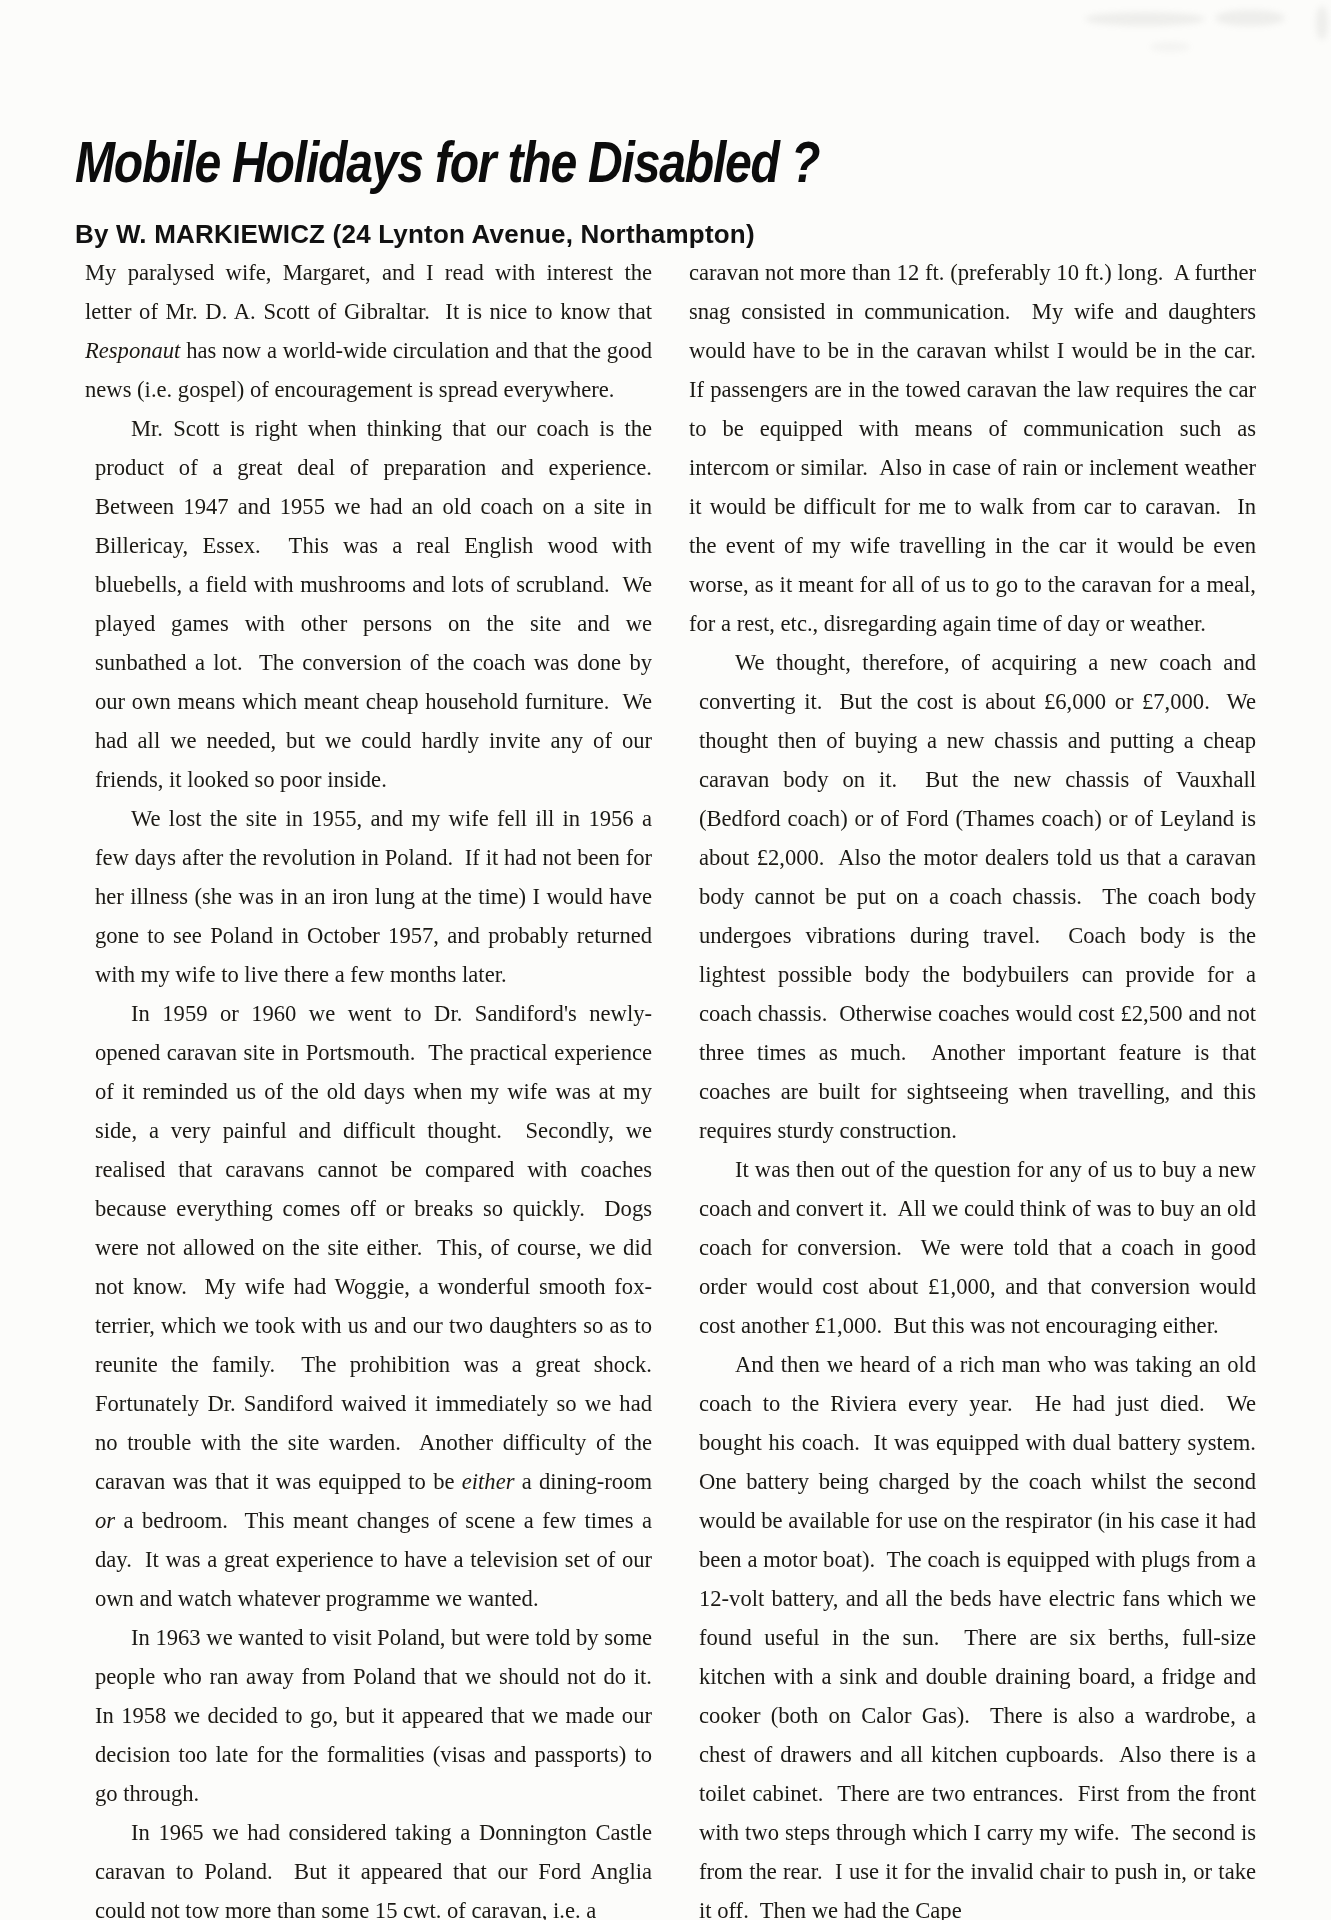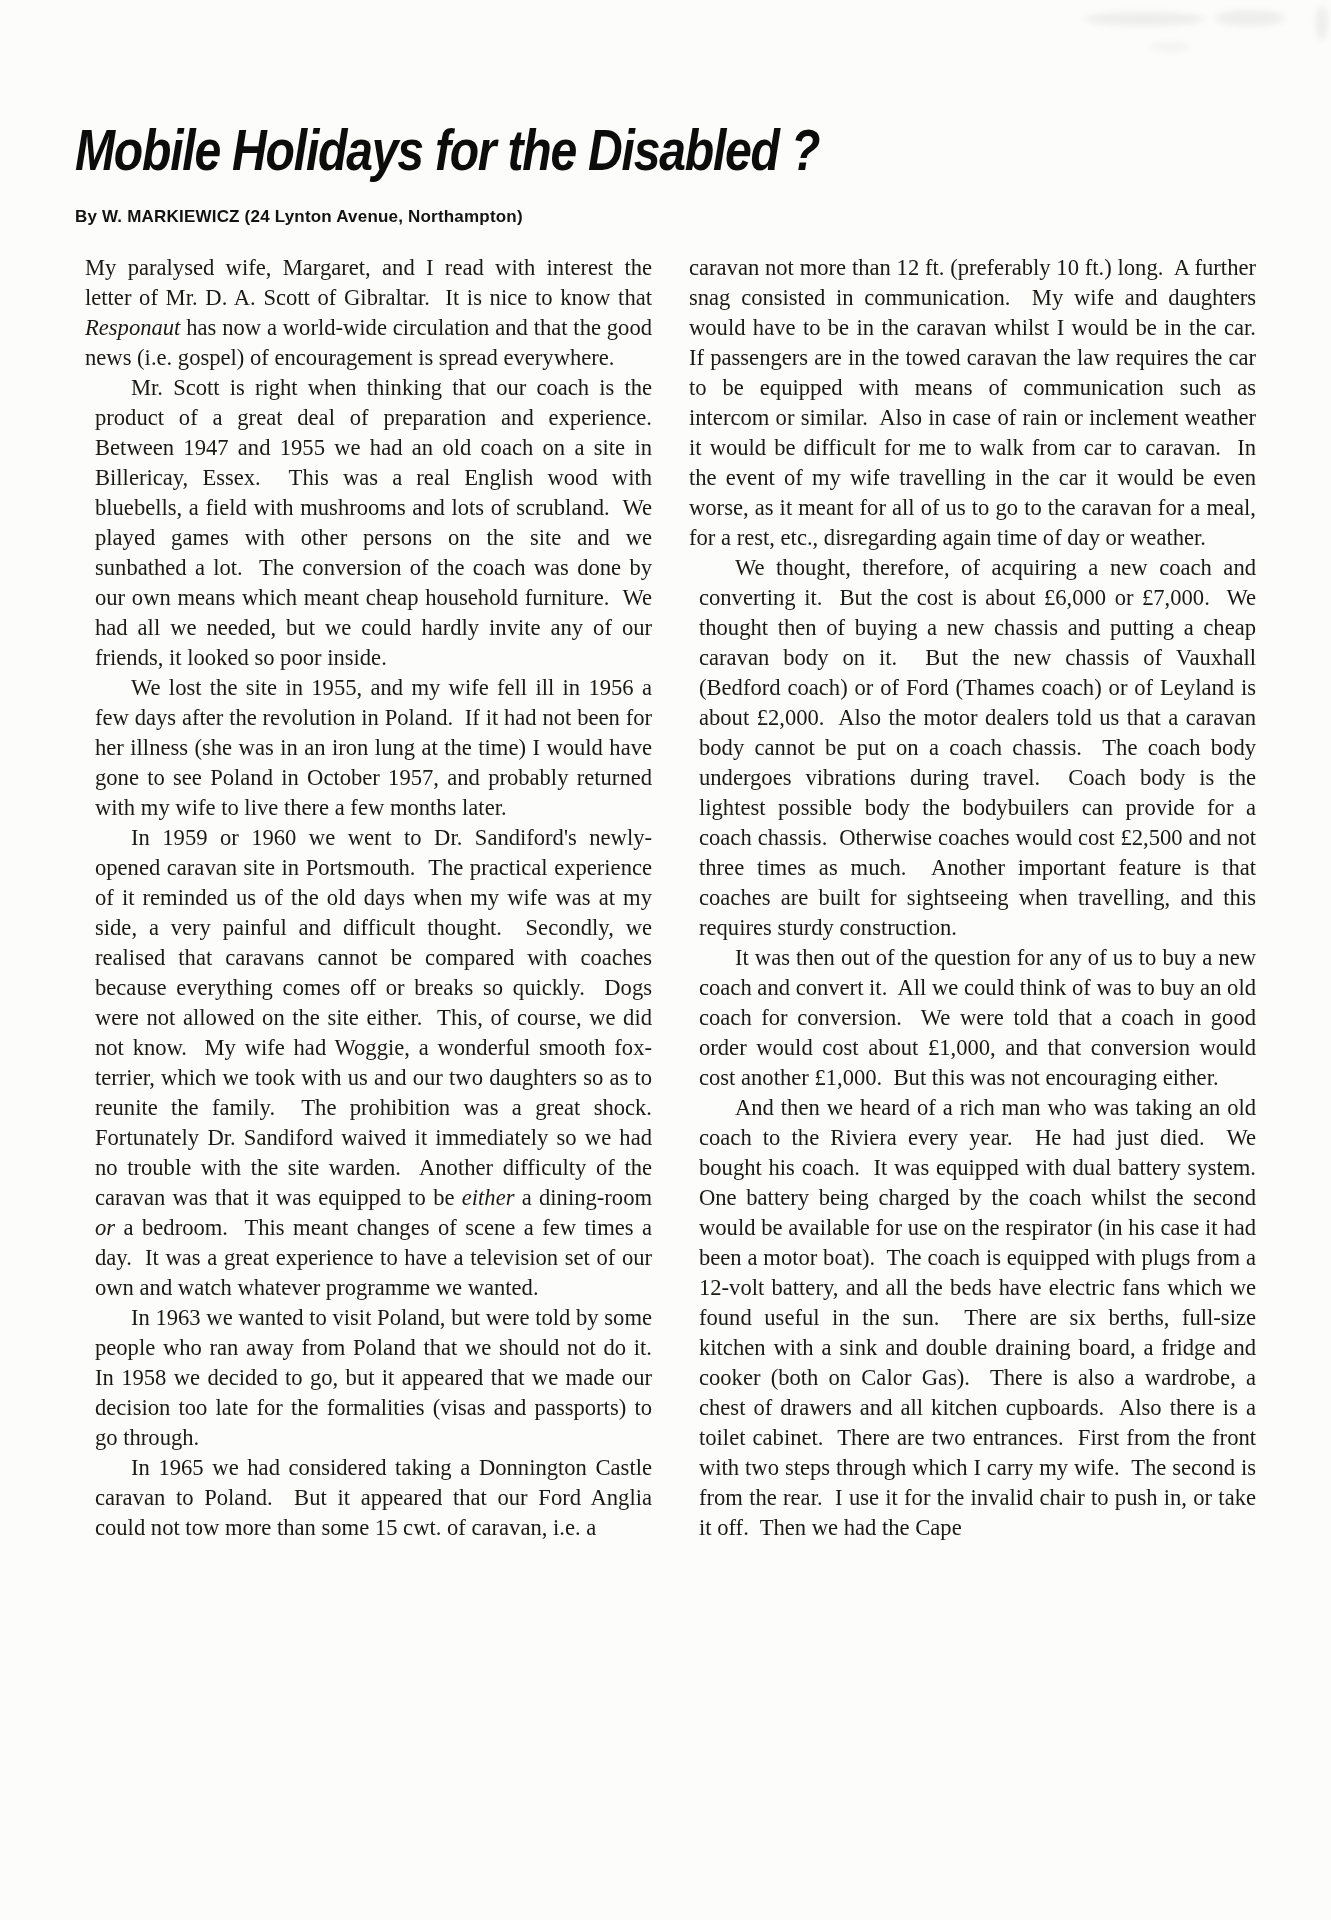--- a/index.html
+++ b/index.html
@@ -22,57 +22,57 @@
     filter: blur(3px);
     opacity: 0.14;
   }
   .smudge-a { left: 1085px; top: 12px; width: 120px; height: 14px; }
   .smudge-b { left: 1215px; top: 10px; width: 70px; height: 16px; }
   .smudge-c { left: 1316px; top: 6px; width: 12px; height: 34px; }
   .smudge-d { left: 1150px; top: 42px; width: 40px; height: 10px; opacity: 0.08; }
 
   .article-header {
     position: absolute;
-    left: 75px; top: 116px;
+    left: 75px; top: 128px;
     width: 1200px;
   }
   .article-title {
     margin: 0;
     font-family: "Liberation Sans", sans-serif;
     font-weight: 700;
     font-style: italic;
     font-size: 58px;
     letter-spacing: -1.5px;
     white-space: nowrap;
     transform: scaleX(0.83);
     transform-origin: left center;
     color: #0c0c0c;
   }
   .article-byline {
     margin-top: 24px;
     font-family: "Liberation Sans", sans-serif;
     font-weight: 700;
-    font-size: 17px;
+    font-size: 26px;
     letter-spacing: 0.2px;
     color: #121212;
   }
 
   .columns {
     position: absolute;
     left: 85px; top: 253px;
     width: 1171px;
     display: flex;
     gap: 37px;
   }
   .col { width: 567px; }
   .para {
     margin: 0;
     text-align: justify;
     font-size: 22.6px;
-    line-height: 30px;
+    line-height: 39px;
     white-space: pre-wrap;
     color: #1b1914;
   }
   .para.indent { text-indent: 36px; margin-left: 10px; }
   .para em { font-style: italic; }
 </style>
 </head>
 <body>
 
 <div class="page">

